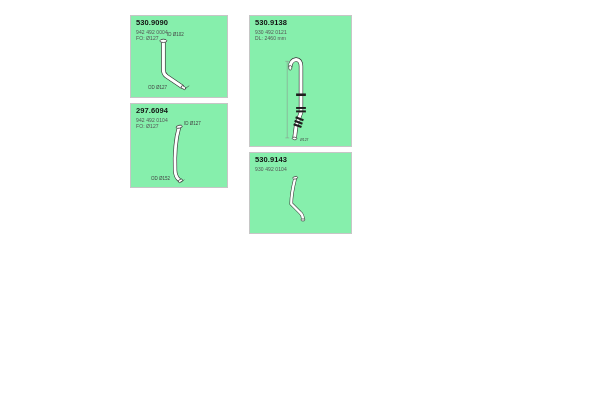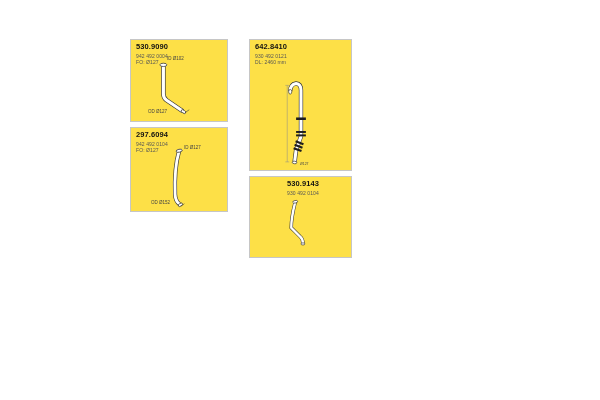--- a/index.html
+++ b/index.html
@@ -1,41 +1,41 @@
 <!DOCTYPE html>
 <html><head>
 <meta charset="utf-8">
 <style>
   html,body{margin:0;padding:0;background:#ffffff;}
   #page{
     position:relative;width:600px;height:400px;background:#ffffff;overflow:hidden;
     font-family:"Liberation Sans","DejaVu Sans",sans-serif;color:#000;
   }
   .panel{
-    position:absolute;background:#fde047;border:1px solid #c6c6c6;box-sizing:border-box;margin-top:24px;
+    position:absolute;background:#86efac;border:1px solid #c6c6c6;box-sizing:border-box;
   }
   .panel .part-number{
     font-size:7.5px;font-weight:bold;color:#111;margin:3px 0 0 5px;letter-spacing:0.1px;line-height:1.15;
   }
   .panel .oe-number{
     font-size:5px;color:#555;margin:1px 0 0 5px;line-height:1.2;letter-spacing:0.1px;
   }
   .panel .spec-line{
     font-size:5px;color:#555;margin:0.5px 0 0 5px;line-height:1.2;letter-spacing:0.1px;
   }
   .drawing{position:absolute;left:0;top:0;width:100%;height:100%;}
   .pipe-label{
     position:absolute;font-size:4.5px;color:#444;white-space:nowrap;letter-spacing:0;line-height:1;
   }
   .pipe-label.tiny{font-size:3.5px;}
   
   #panel-9090{left:130px;top:15px;width:98px;height:83px;}
   #panel-9091{left:130px;top:103px;width:98px;height:85px;}
   #panel-9138{left:249px;top:15px;width:103px;height:132px;}
-  #panel-9143{left:249px;top:152px;width:103px;height:82px;text-align:center;}
+  #panel-9143{left:249px;top:152px;width:103px;height:82px;}
 </style>
 </head>
 <body>
 
 <div id="page">
 
   <div class="panel" id="panel-9090">
     <svg class="drawing" viewBox="0 0 98 83">
       <g>
         <path d="M33,26 L33,55 Q33,59 36,61.5 L53,73" fill="none" stroke="#3a3a3a" stroke-width="4.6"></path>
@@ -84,21 +84,21 @@
           <line x1="44.5" y1="110" x2="52.5" y2="113" stroke="#1e1e1e" stroke-width="2.2"></line>
         </g>
         <ellipse cx="45.4" cy="124.6" rx="2.4" ry="1.3" fill="#ffffff" stroke="#3a3a3a" stroke-width="0.7" transform="rotate(8 45.4 124.6)"></ellipse>
         <g>
           <line x1="38" y1="46" x2="38" y2="124" stroke="#8a8a8a" stroke-width="0.5"></line>
           <line x1="36" y1="46" x2="40" y2="46" stroke="#8a8a8a" stroke-width="0.5"></line>
           <line x1="36" y1="124" x2="40" y2="124" stroke="#8a8a8a" stroke-width="0.5"></line>
         </g>
       </g>
     </svg>
-    <div class="part-number">642.8410</div>
+    <div class="part-number">530.9138</div>
     <div class="oe-number">930 492 0121</div>
     <div class="spec-line">DL: 2460 mm</div>
     <span class="pipe-label tiny" style="left:50px;top:123px;">Ø127</span>
   </div>
 
   <div class="panel" id="panel-9143">
     <svg class="drawing" viewBox="0 0 103 82">
       <g>
         <path d="M46,26 C43.5,36 42,45 42,52 L51,61 Q54,63.5 54,68" fill="none" stroke="#3a3a3a" stroke-width="3.6"></path>
         <path d="M46,26 C43.5,36 42,45 42,52 L51,61 Q54,63.5 54,68" fill="none" stroke="#ffffff" stroke-width="2.4"></path>

